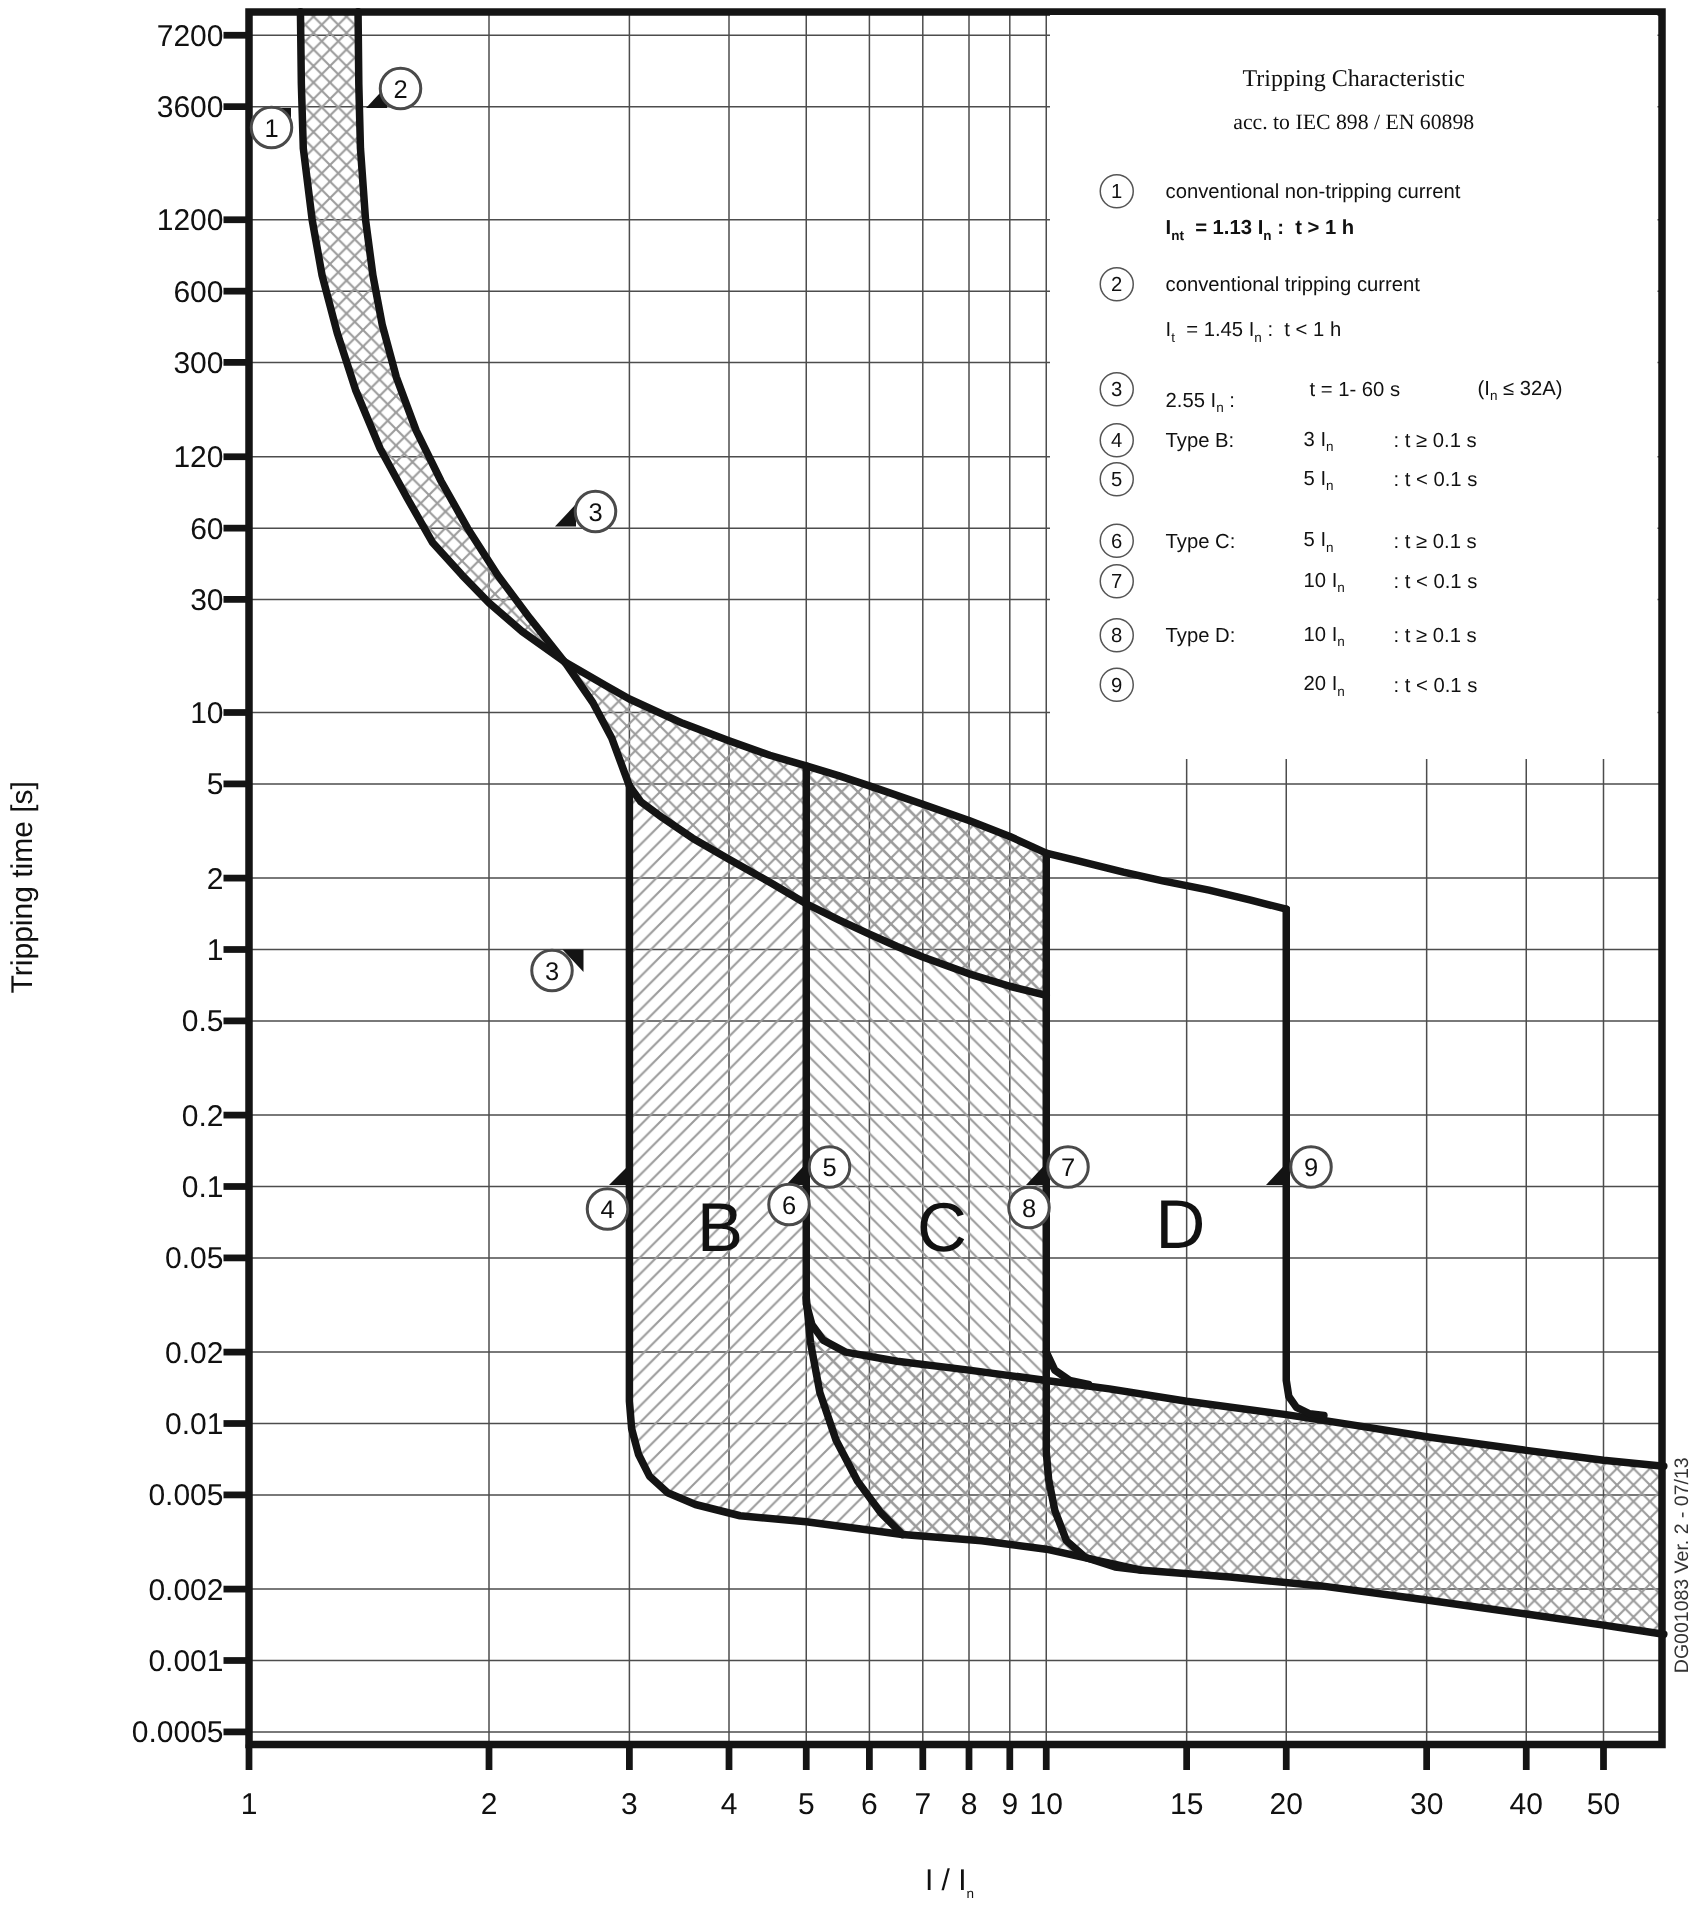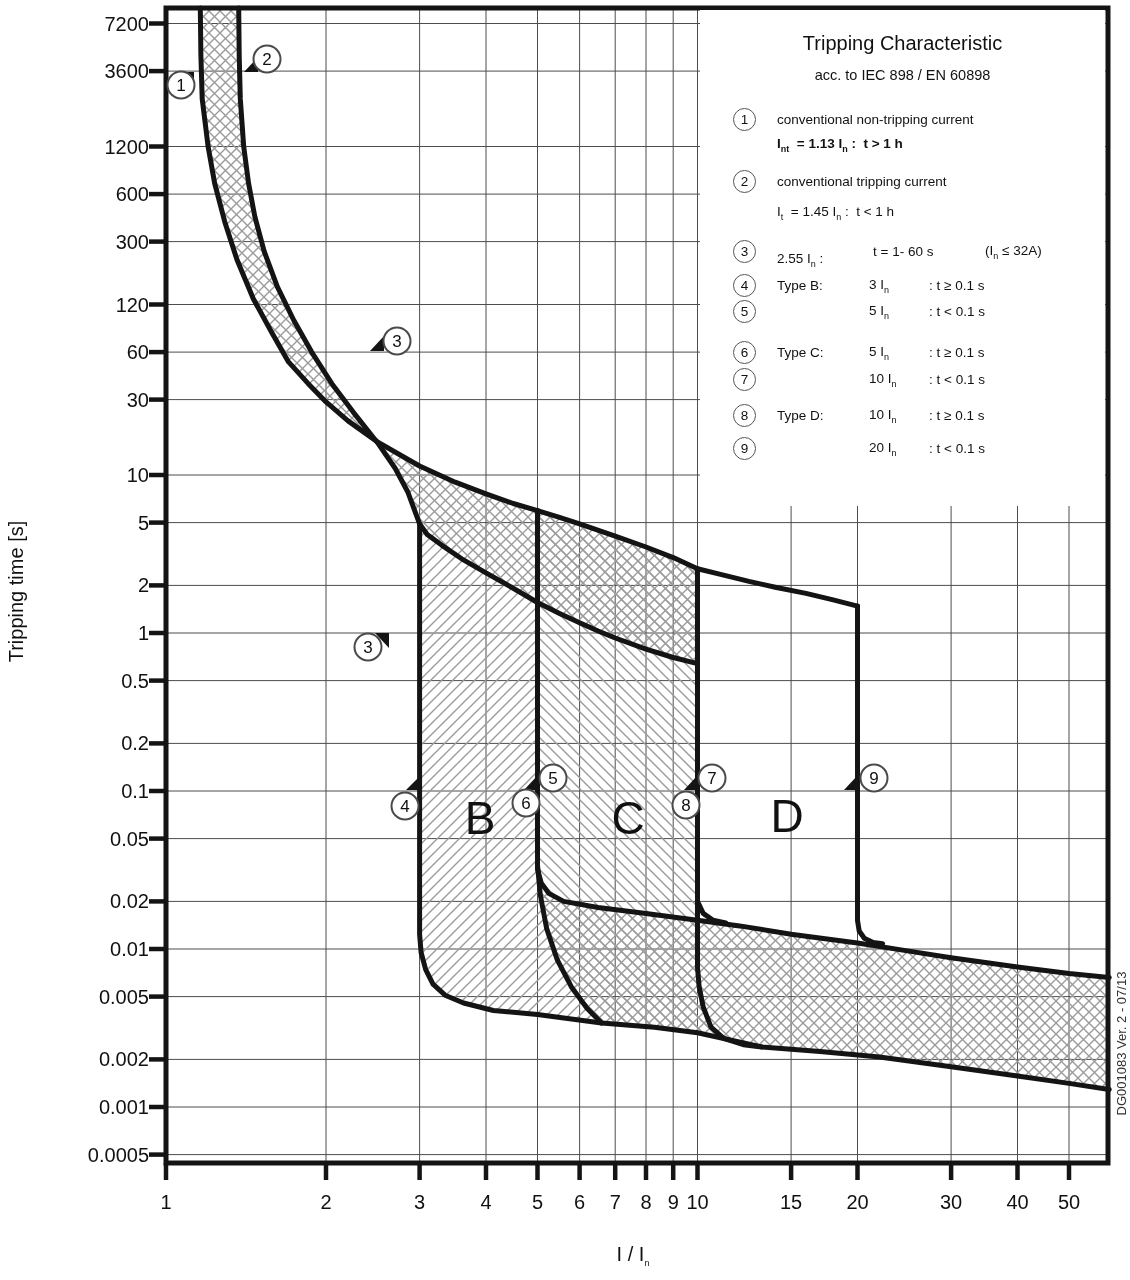--- a/index.html
+++ b/index.html
@@ -1,21 +1,21 @@
 <!DOCTYPE html>
 <html><head>
 <meta charset="utf-8">
 <style>
   html,body{margin:0;padding:0;background:#fff;}
   .stage{position:relative;width:1130px;height:1280px;background:#fff;overflow:hidden;
          font-family:"Liberation Sans",sans-serif;color:#111;}
   .stage svg{position:absolute;left:0;top:0;}
   .legend{position:absolute;left:700px;top:10px;width:405px;height:496px;background:#fff;}
-  .ltitle{text-align:center;margin-top:22px;font-size:20px;}
-  .lsub{text-align:center;margin-top:12px;font-size:14.5px;}
+  .ltitle{text-align:center;margin-top:34px;font-size:16px;font-family:Liberation Serif, serif;}
+  .lsub{text-align:center;margin-top:12px;font-size:14.5px;font-family:Liberation Serif, serif;}
   .lrows{margin-top:24px;}
   .lrow{display:flex;align-items:center;height:25px;padding-left:33px;font-size:13.5px;white-space:pre;}
   .lcirc{width:44px;flex:none;display:flex;}
   .lcirc b{width:21px;height:21px;border:1.6px solid #555;border-radius:50%;display:flex;
            align-items:center;justify-content:center;font-size:13.5px;font-weight:normal;background:#fff;}
   .c{display:inline-block;}
   .w96{width:96px;flex:none;margin-top:16px;}.w112{width:112px;flex:none;}
   .w92{width:92px;flex:none;}.w52{width:52px;flex:none;text-align:left;}.ml8{margin-left:8px;}
   sub{font-size:9px;}
   .ylab{position:absolute;left:-134px;top:580px;width:300px;text-align:center;font-size:20px;

